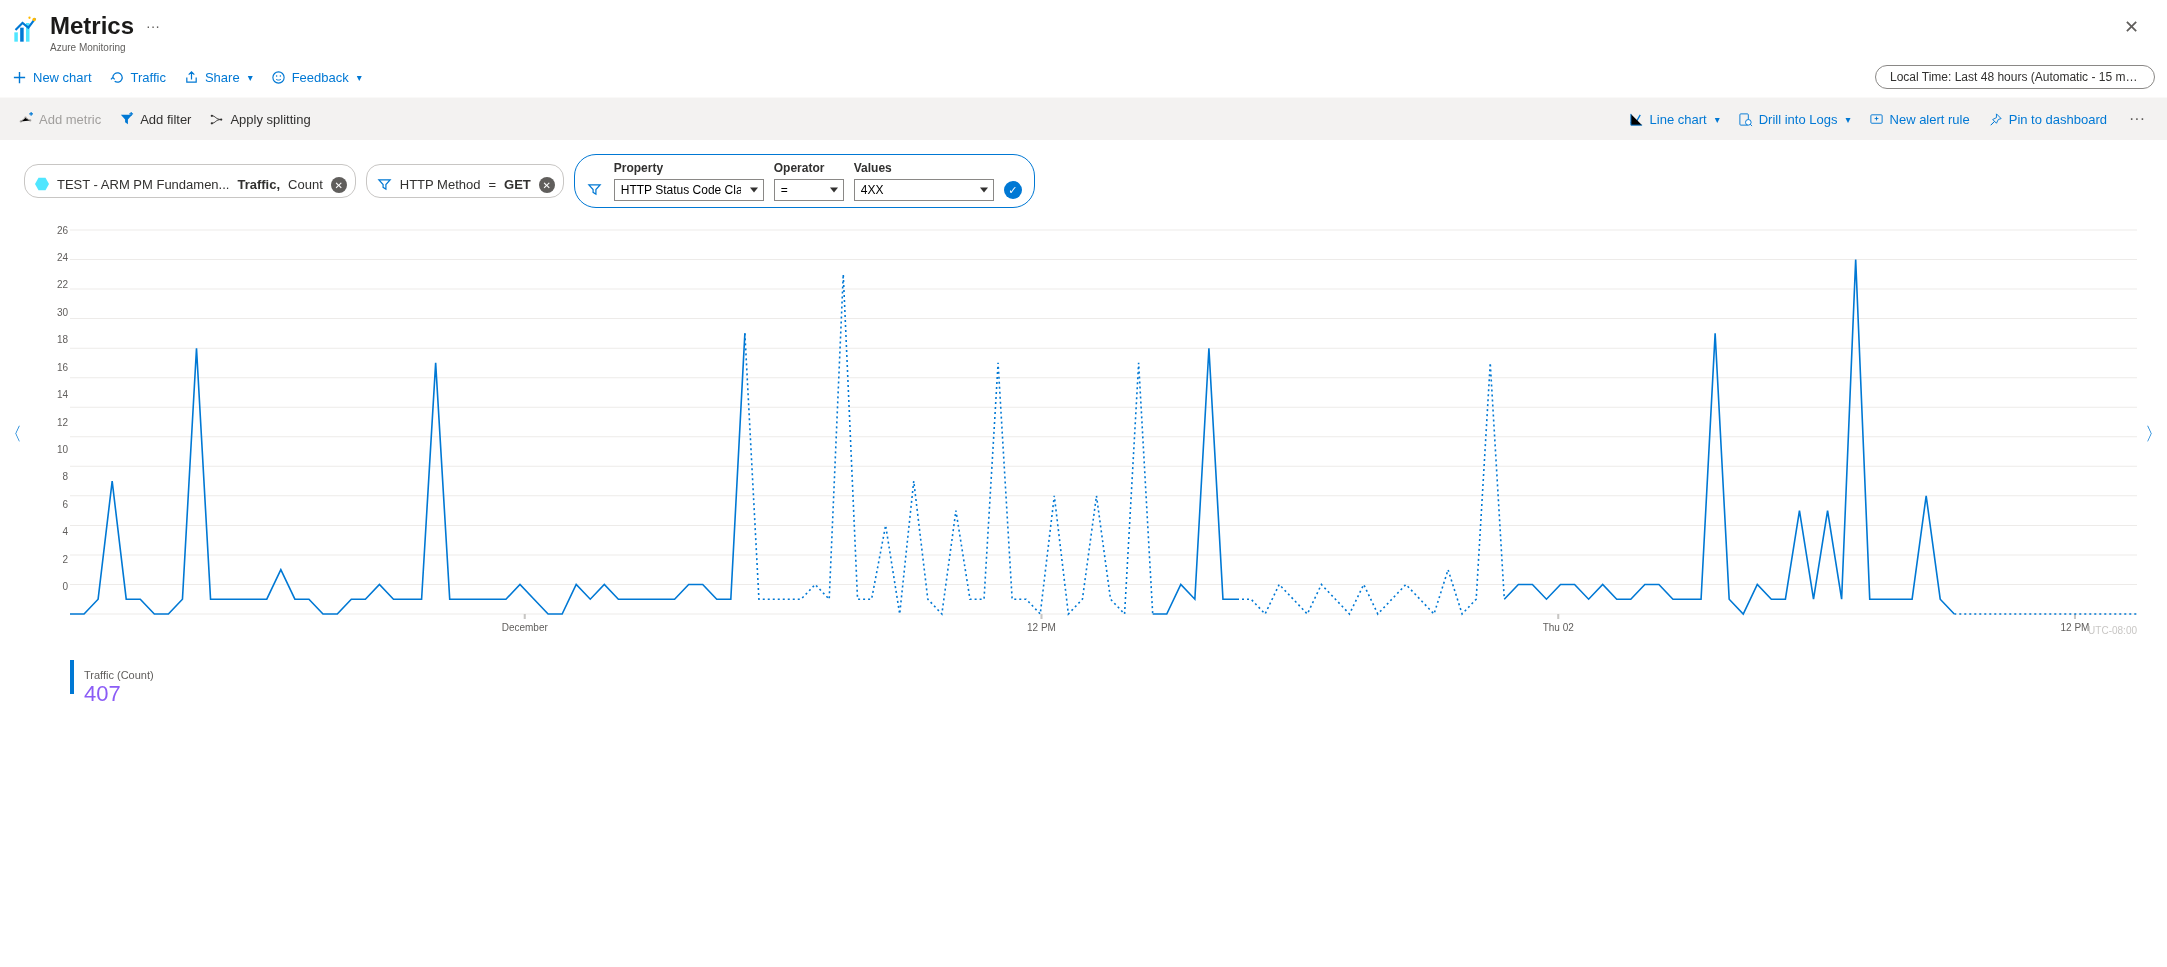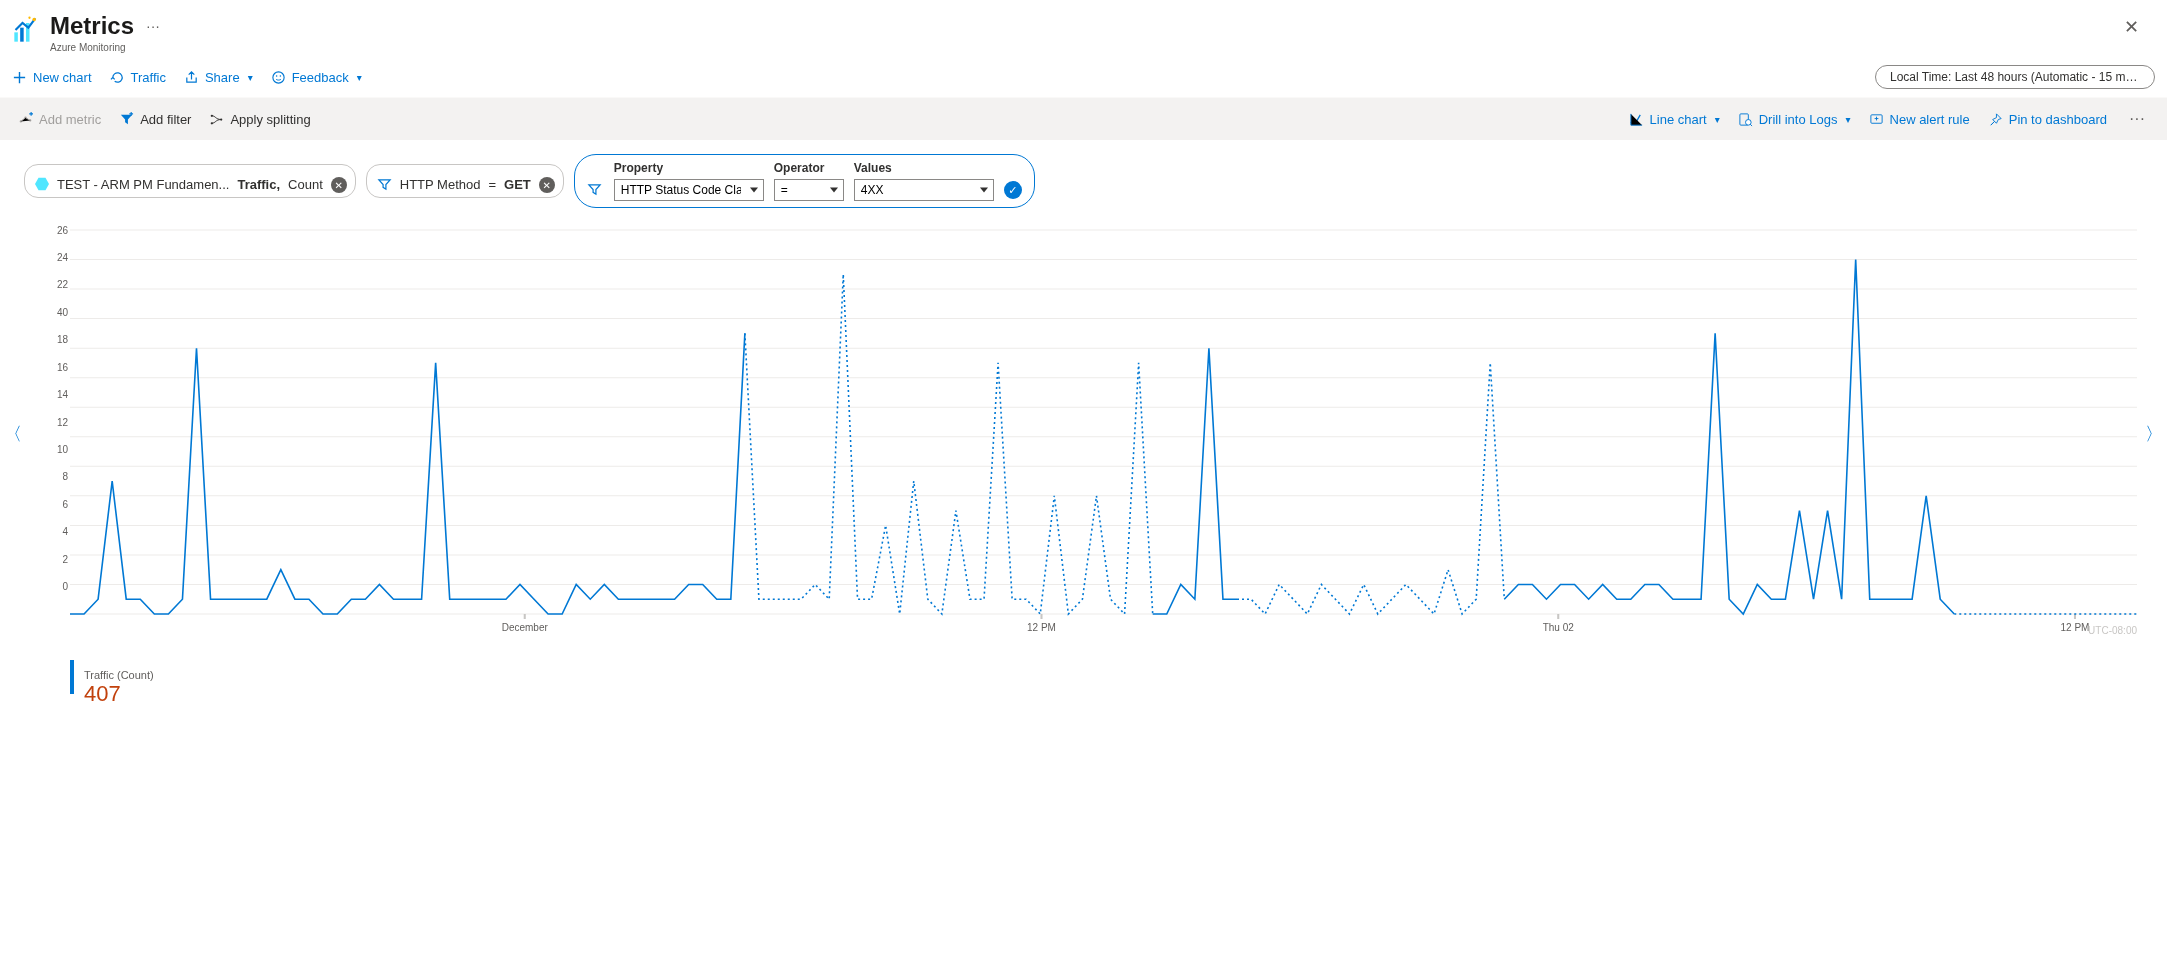--- a/index.html
+++ b/index.html
@@ -47,21 +47,21 @@
 #chart-svg { position: absolute; inset: 0; width: 100%; height: 100%; }
 .y-labels { position: absolute; left: -30px; top: 0; bottom: 30px; width: 28px; }
 .y-lab { position: absolute; right: 0; font-size: 10px; color: #605e5c; transform: translateY(-50%); }
 .x-labels { position: absolute; left: 0; right: 0; bottom: 8px; height: 14px; }
 .x-lab { position: absolute; font-size: 10px; color: #605e5c; transform: translateX(-50%); }
 .tz-lab { position: absolute; right: 0; bottom: 8px; font-size: 10px; color: #c8c6c4; }
 
 .legend { display: flex; align-items: flex-start; gap: 10px; padding: 4px 30px 20px 70px; }
 .legend-bar { width: 4px; height: 34px; background: #0078d4; margin-top: 2px; }
 .legend-txt .lt1 { font-size: 11px; color: #605e5c; margin-top: 11px; }
-.legend-txt .lt2 { font-size: 22px; font-weight: 400; color: #c2410c; }
+.legend-txt .lt2 { font-size: 22px; font-weight: 400; color: #8b5cf6; }
 
 .ico-svg { width: 15px; height: 15px; }
 </style>
 </head>
 <body>
 
 <div class="header">
   <svg class="header-icon" viewBox="0 0 24 24">
     <rect x="2" y="14" width="3" height="8" fill="#50e6ff"></rect>
     <rect x="7" y="10" width="3" height="12" fill="#0078d4"></rect>
@@ -248,21 +248,21 @@
         <div class="y-lab" style="top: 92.8571%;">0</div>
         <div class="y-lab" style="top: 85.8242%;">2</div>
         <div class="y-lab" style="top: 78.7912%;">4</div>
         <div class="y-lab" style="top: 71.7582%;">6</div>
         <div class="y-lab" style="top: 64.7253%;">8</div>
         <div class="y-lab" style="top: 57.6923%;">10</div>
         <div class="y-lab" style="top: 50.6593%;">12</div>
         <div class="y-lab" style="top: 43.6264%;">14</div>
         <div class="y-lab" style="top: 36.5934%;">16</div>
         <div class="y-lab" style="top: 29.5604%;">18</div>
-        <div class="y-lab" style="top: 22.5275%;">40</div>
+        <div class="y-lab" style="top: 22.5275%;">30</div>
         <div class="y-lab" style="top: 15.4945%;">22</div>
         <div class="y-lab" style="top: 8.46154%;">24</div>
         <div class="y-lab" style="top: 1.42857%;">26</div>
       </div>
     <div class="x-labels" id="x-labels">
         <div class="x-lab" style="left: 22%;">December</div>
         <div class="x-lab" style="left: 47%;">12 PM</div>
         <div class="x-lab" style="left: 72%;">Thu 02</div>
         <div class="x-lab" style="left: 97%;">12 PM</div>
       </div>

